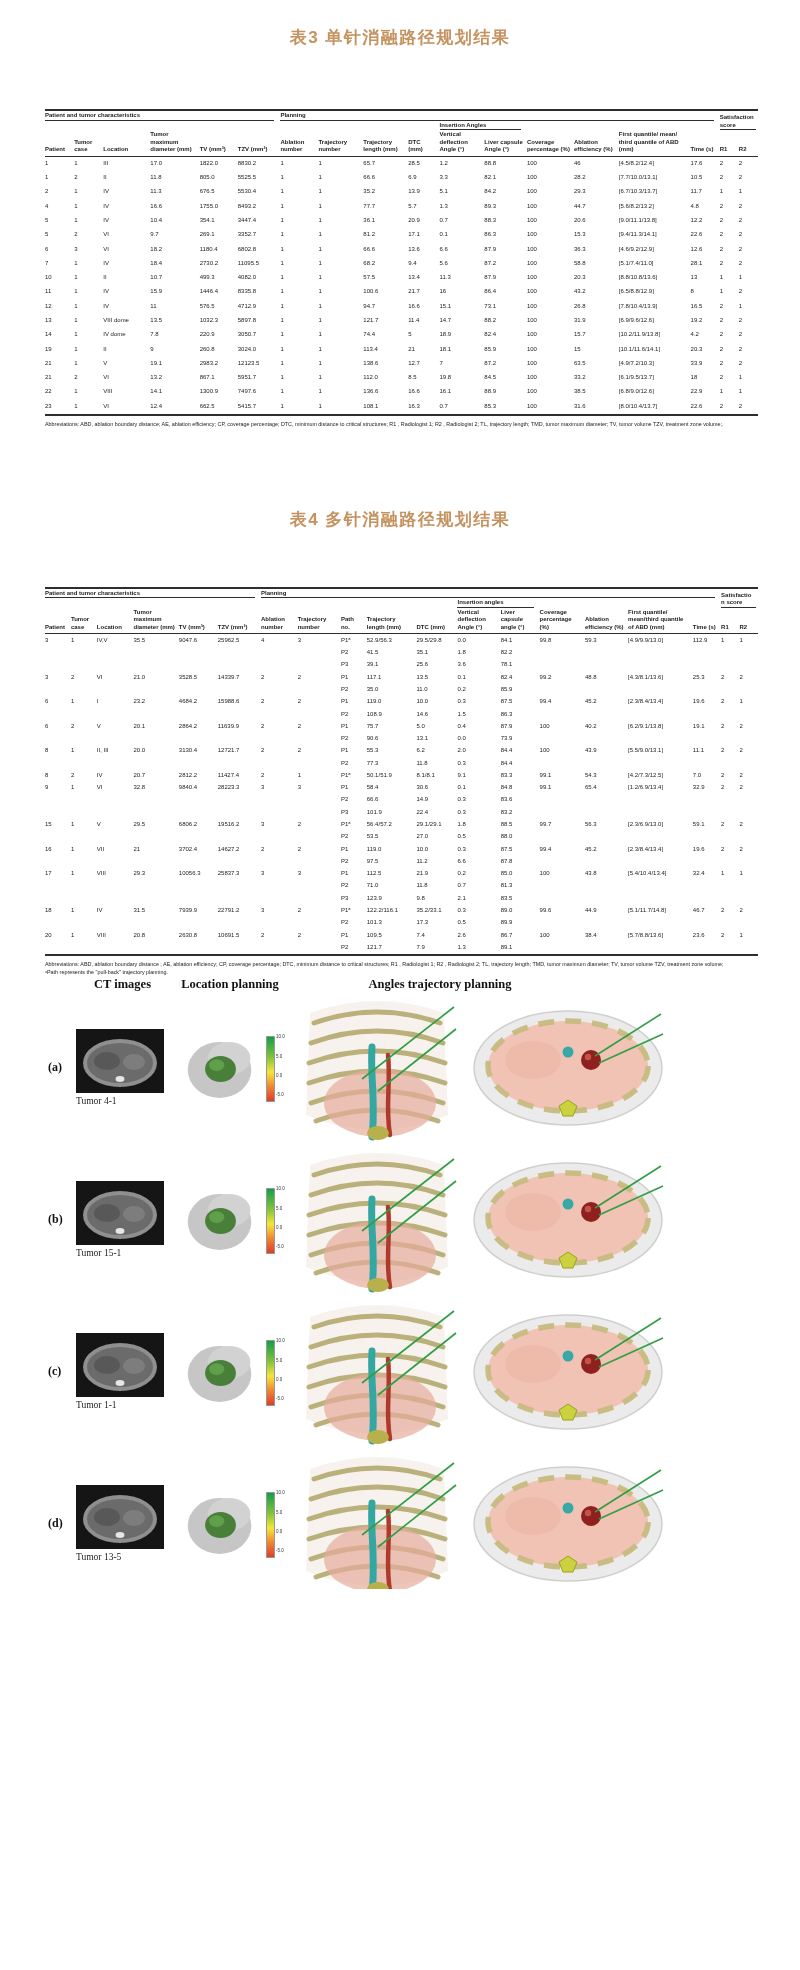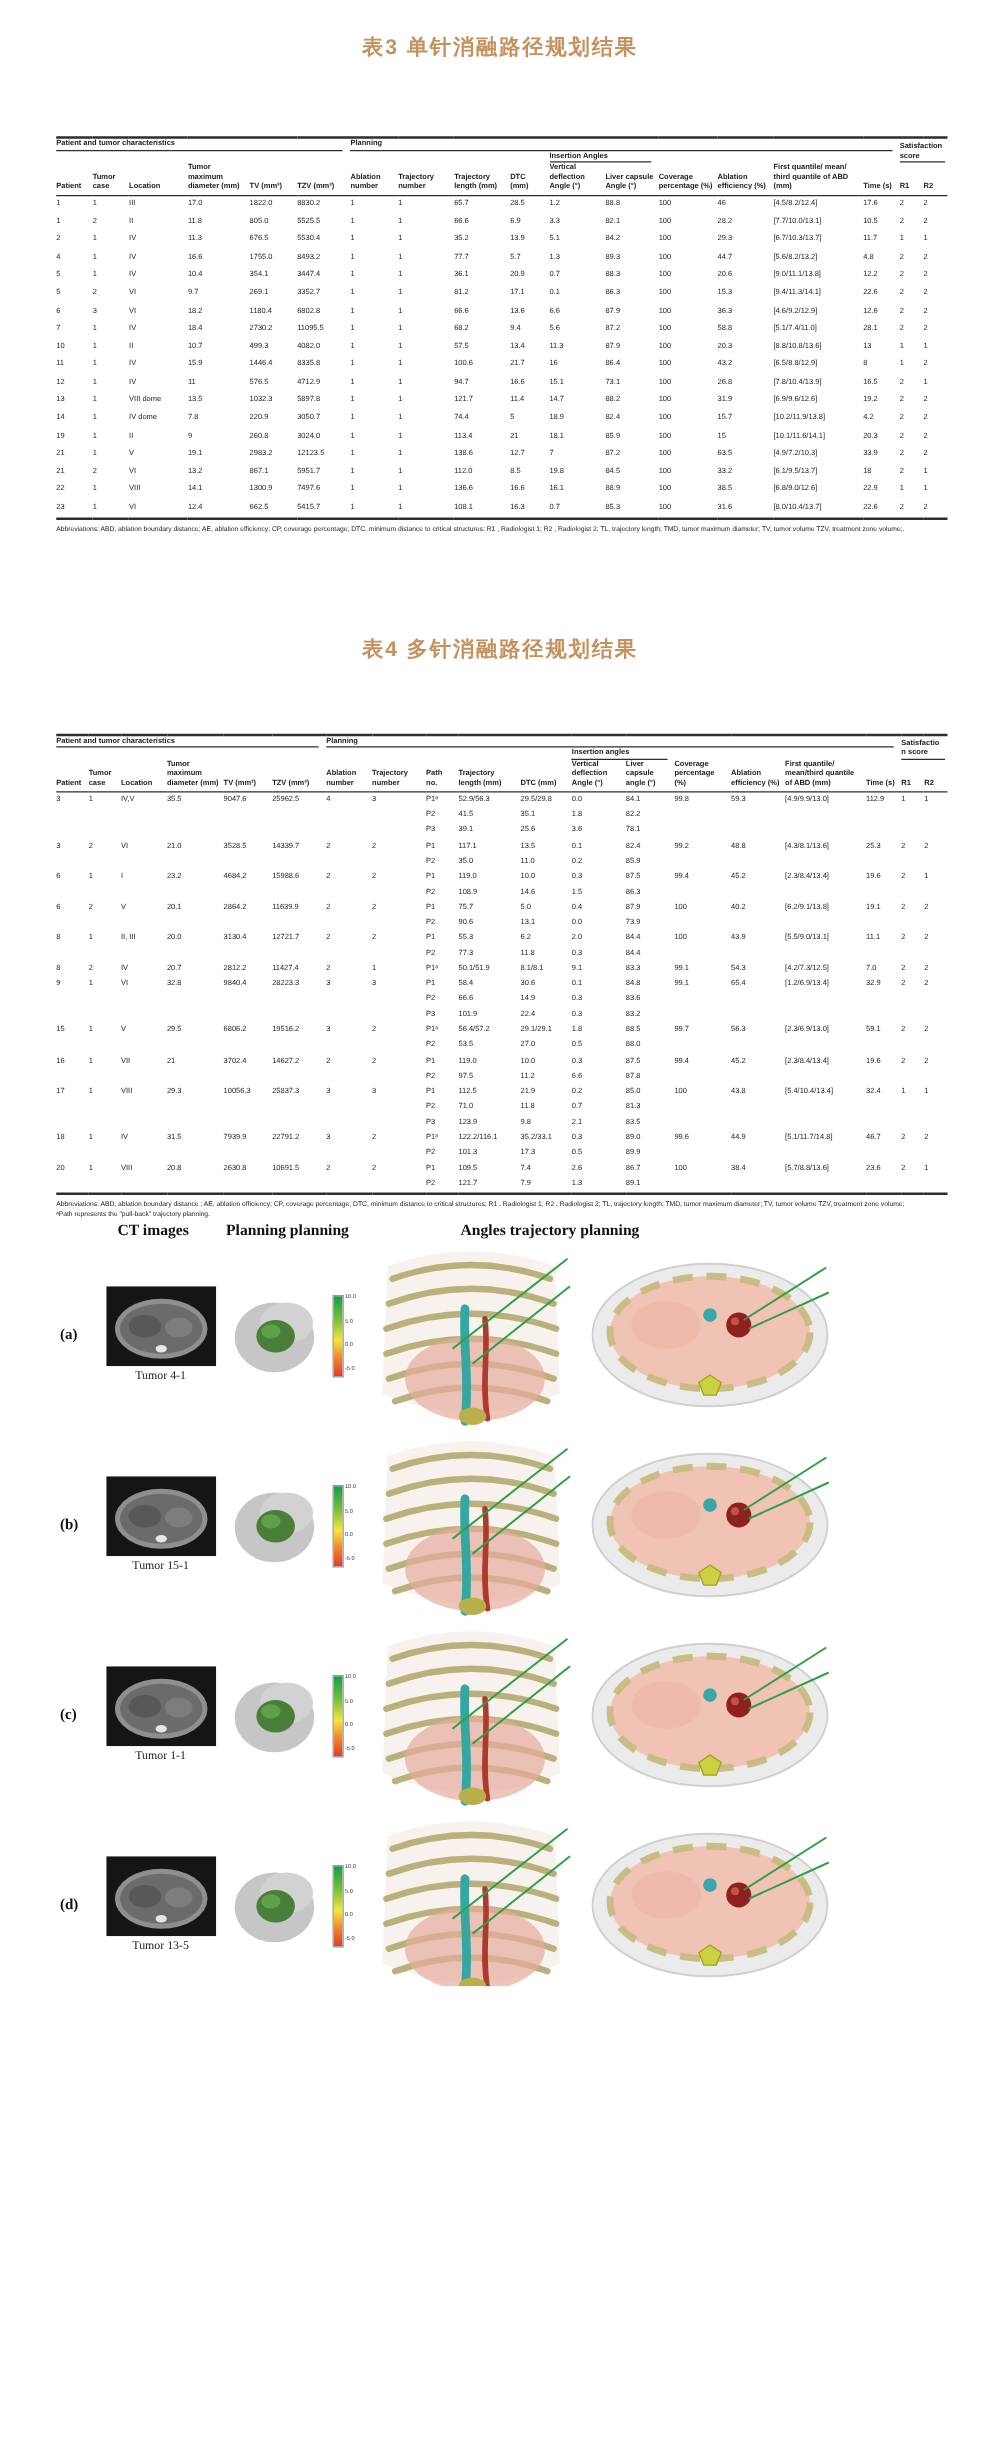--- a/index.html
+++ b/index.html
@@ -35,21 +35,21 @@
   .figure{}
   .fig-header{display:flex;align-items:flex-end;font-family:"Liberation Serif",serif;
               font-weight:bold;font-size:12.5px;color:#111;}
   .fh.spacer{width:70px;}
   .fh.ct-head{width:105px;text-align:center;}
   .fh.abl-head{width:110px;text-align:center;}
   .fh.needle-head{width:310px;text-align:center;}
   .fig-row{display:flex;align-items:center;height:152px;}
   .fig-label{width:28px;margin-left:48px;font-family:"Liberation Serif",serif;
              font-size:12px;font-weight:bold;color:#111;}
-  .ct-cell{width:105px;display:flex;flex-direction:column;align-items:center;}
+  .ct-cell{width:105px;display:flex;flex-direction:column;}
   .ct-caption{font-family:"Liberation Serif",serif;font-size:9.5px;margin-top:3px;color:#222;}
   .abl-cell{width:110px;display:flex;align-items:center;justify-content:center;}
   .cb{position:relative;width:26px;height:66px;margin-left:4px;}
   .cb-bar{position:absolute;left:0;top:1px;width:7px;height:64px;border:0.5px solid #999;
           background:linear-gradient(#12a04a,#7ac13a 30%,#f5e63a 55%,#f09030 75%,#e23a28);}
   .cbl{position:absolute;left:10px;font-size:4.5px;color:#333;line-height:1;}
   .cbl.l0{top:0;} .cbl.l1{top:20px;} .cbl.l2{top:39px;} .cbl.l3{top:58px;}
   .traj-cell{width:172px;display:flex;justify-content:center;}
   .axial-cell{flex:1;display:flex;justify-content:flex-start;padding-left:8px;}
 </style>
@@ -1092,21 +1092,21 @@
   </div>
   <div class="footnote">
     <div>Abbreviations: ABD, ablation boundary distance ; AE, ablation efficiency; CP, coverage percentage; DTC, minimum distance to critical structures; R1 , Radiologist 1; R2 , Radiologist 2; TL, trajectory length; TMD, tumor maximum diameter; TV, tumor volume TZV, treatment zone volume;</div>
     <div>ᵃPath represents the "pull-back" trajectory planning.</div>
   </div>
 
   <div class="figure">
     <div class="fig-header">
       <div class="fh spacer"></div>
       <div class="fh ct-head">CT images</div>
-      <div class="fh abl-head">Planning planning</div>
+      <div class="fh abl-head">Location planning</div>
       <div class="fh needle-head">Angles trajectory planning</div>
     </div>
     <div id="figure-rows">
   <div class="fig-row">
     <div class="fig-label">(a)</div>
 
     <div class="ct-cell">
       <svg width="88" height="64" viewBox="0 0 88 64">
         <rect width="88" height="64" fill="#151515"></rect>
         <ellipse cx="44" cy="34" rx="37" ry="24" fill="#8f8f8f"></ellipse>

